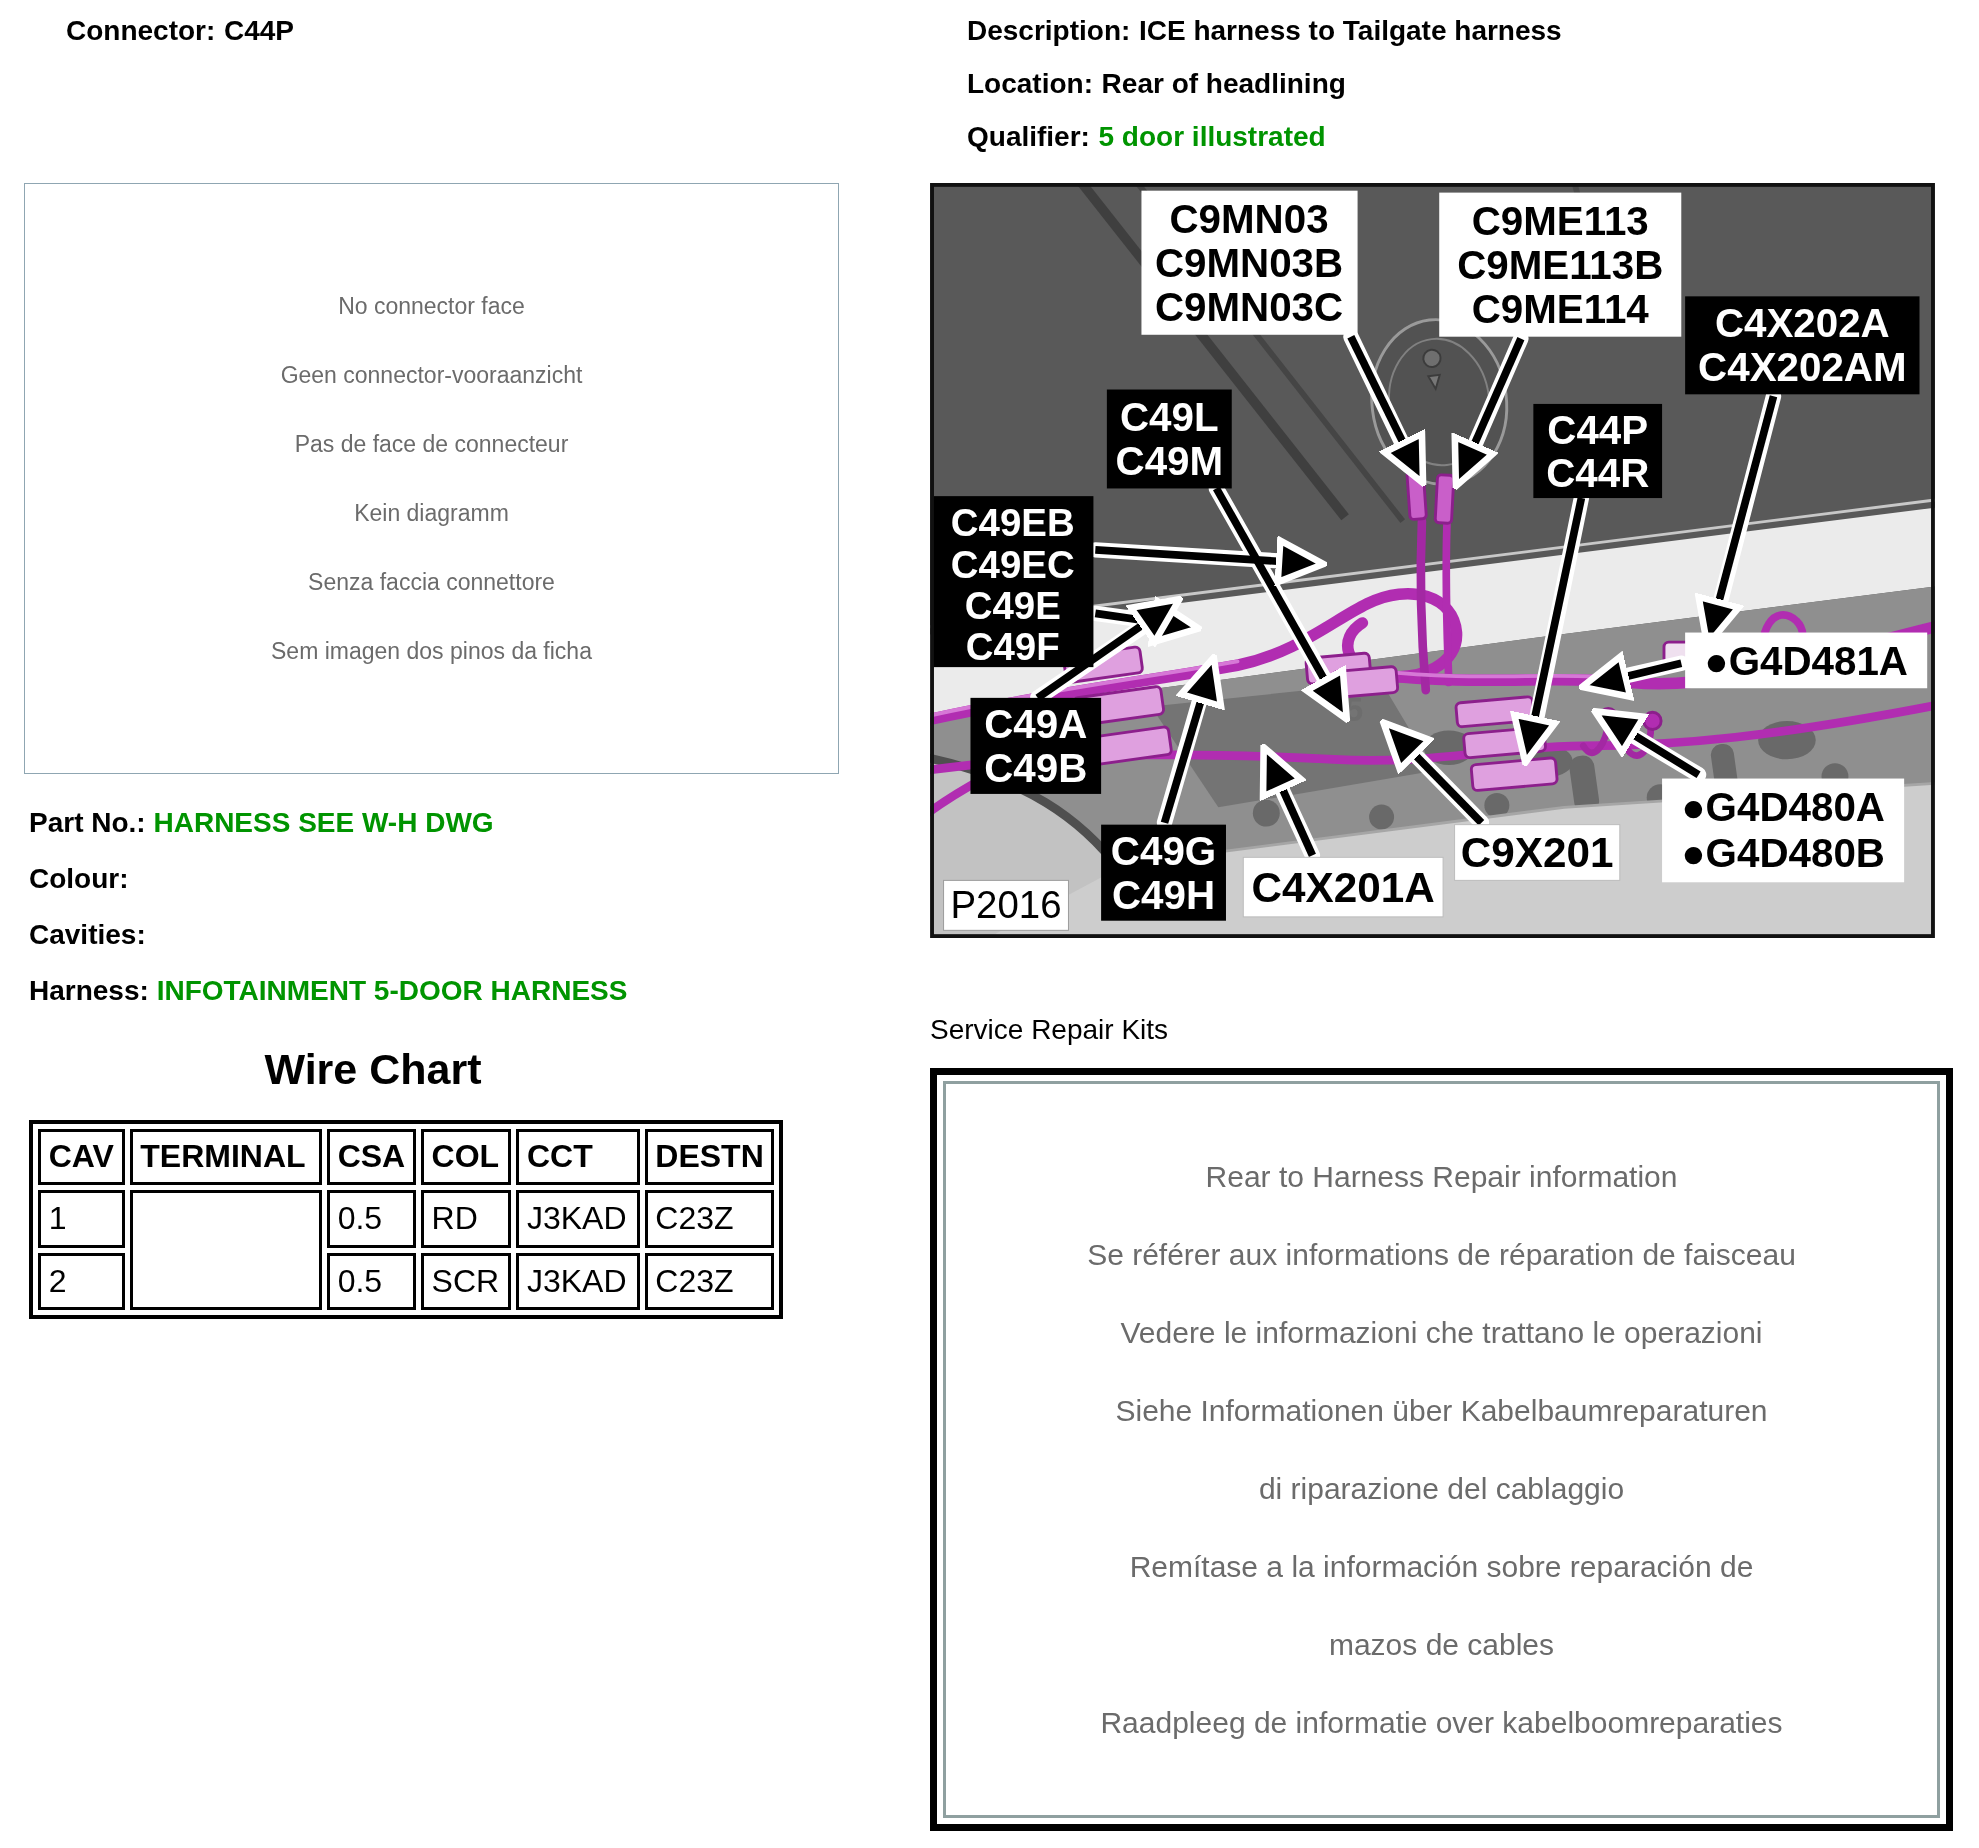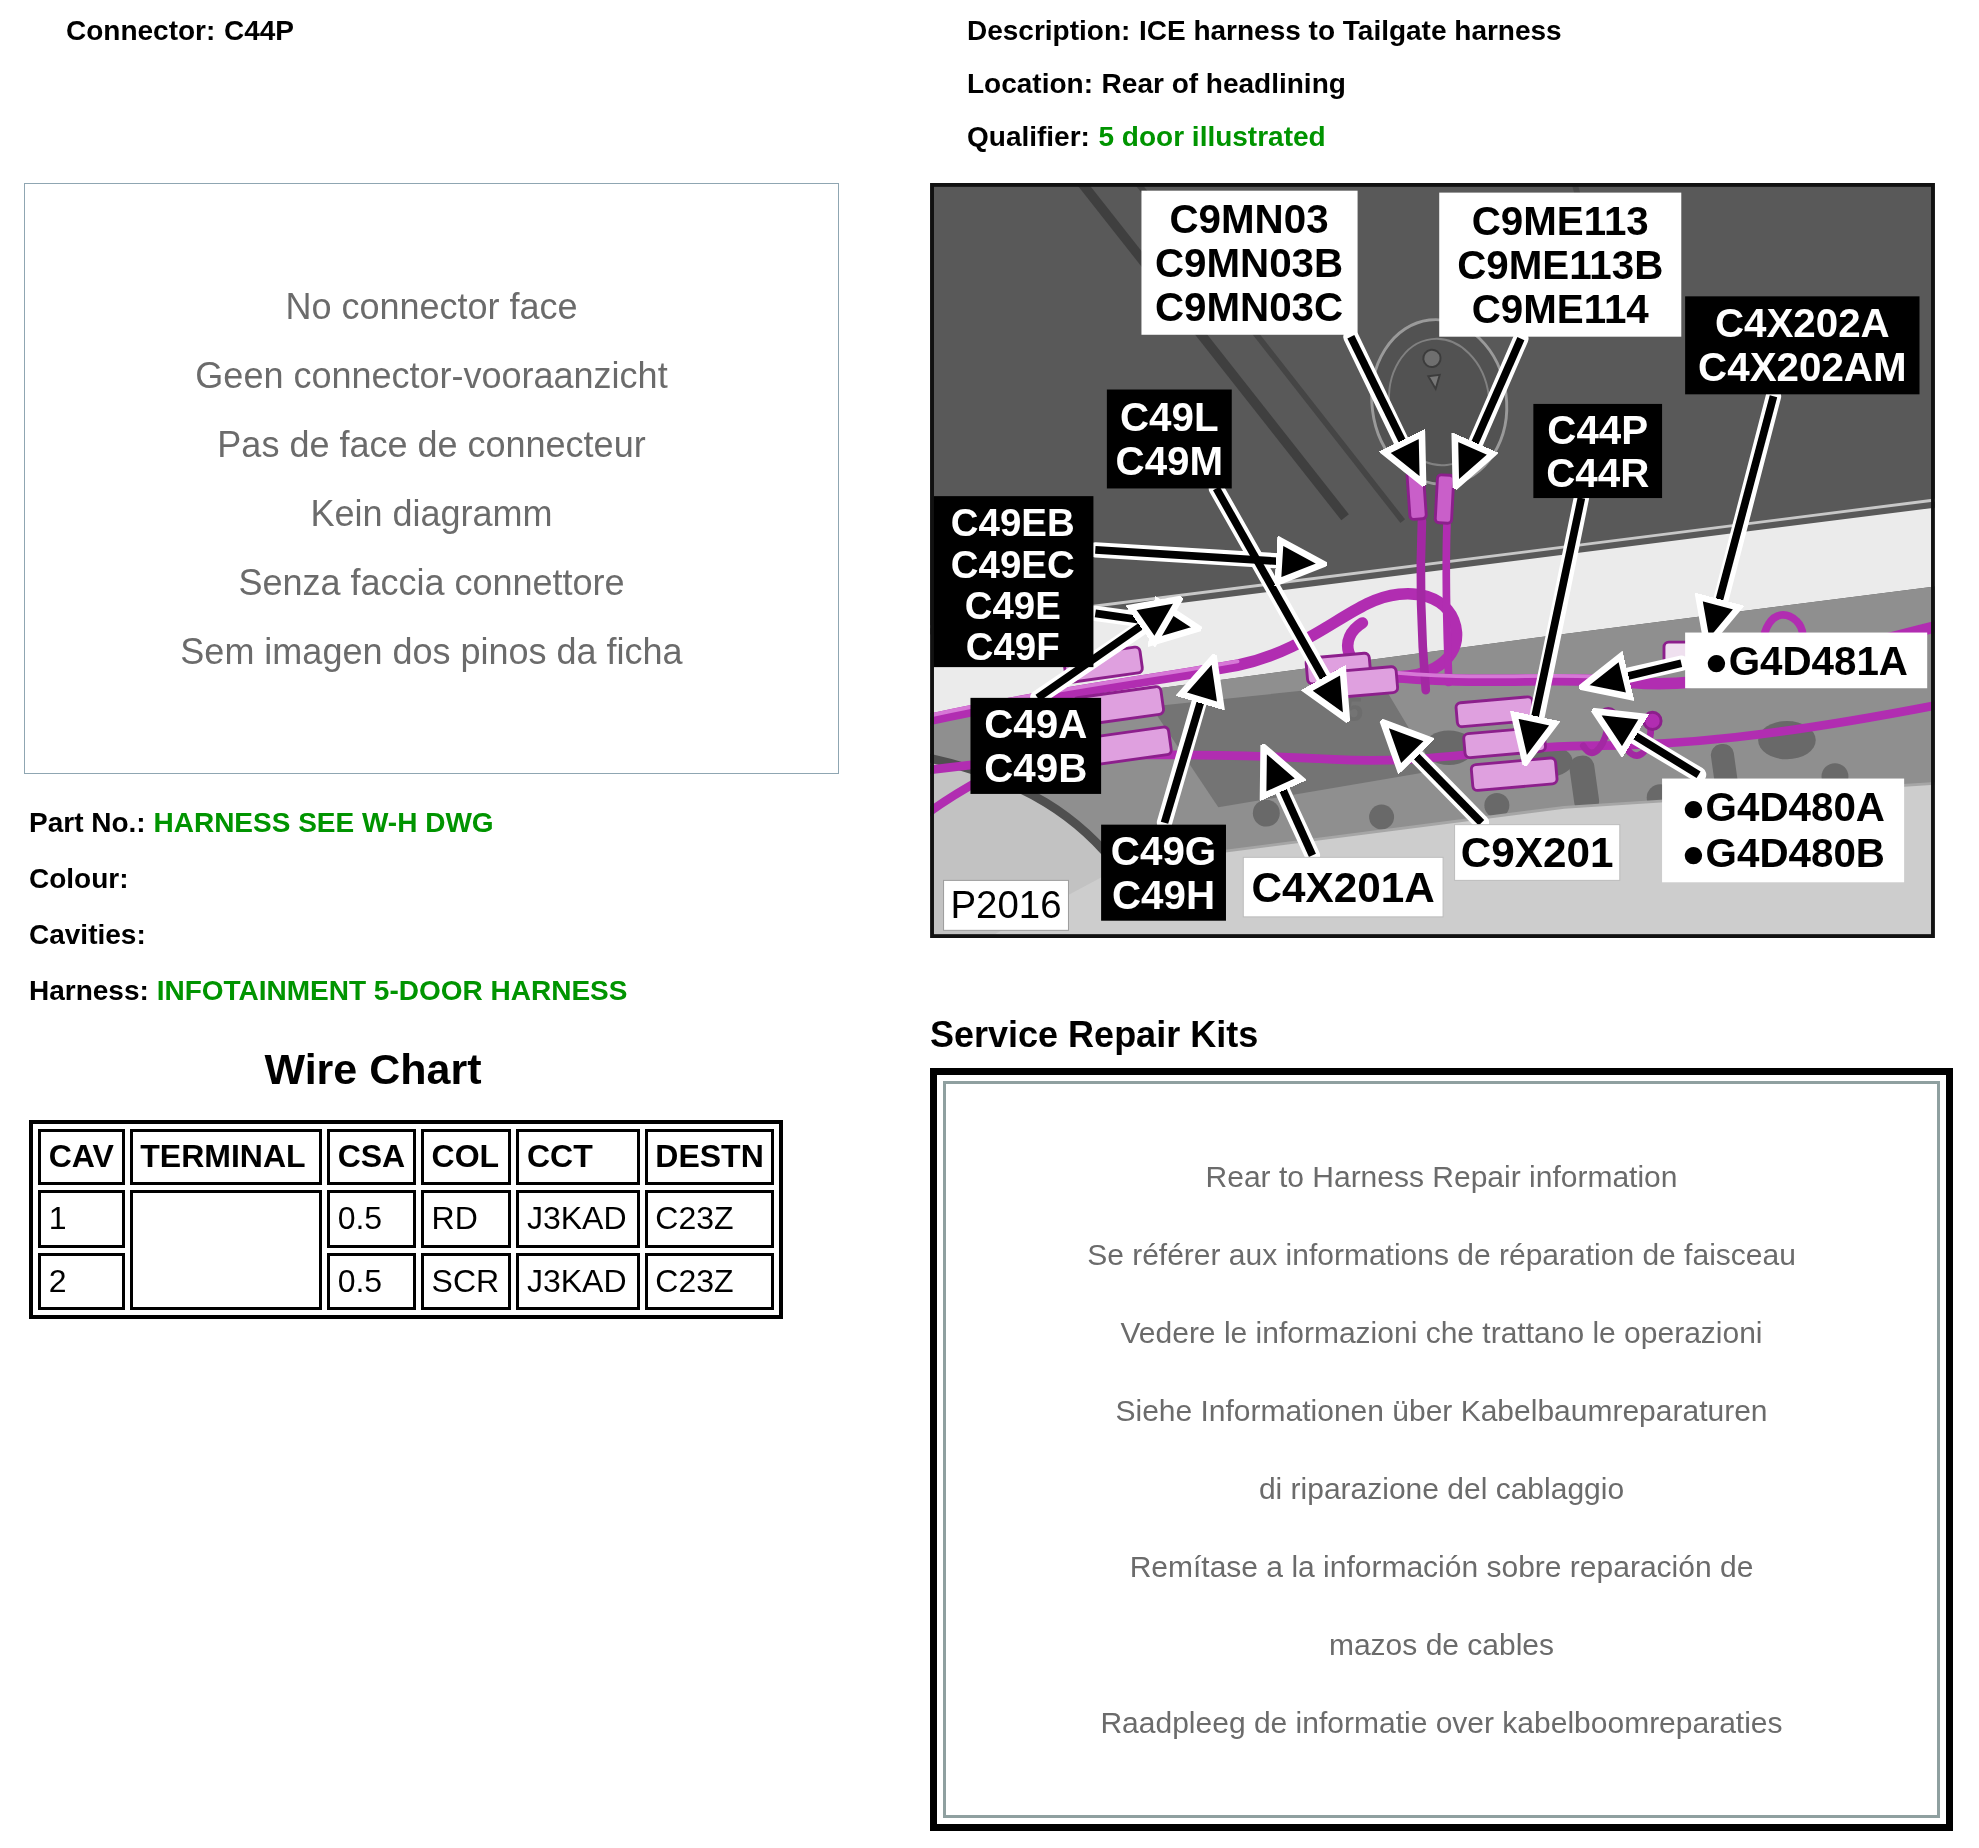--- a/index.html
+++ b/index.html
@@ -5,39 +5,39 @@
   html,body{margin:0;padding:0;background:#ffffff;}
   .page{position:relative;width:1979px;height:1848px;background:#ffffff;
         font-family:"Liberation Sans", sans-serif;overflow:hidden;}
   .hline{position:absolute;font-weight:bold;font-size:28px;color:#000;white-space:nowrap;margin-left:37px;}
   .hline .val{margin-left:8.6px;}
   .green{color:#009400;}
   
   .face-box{position:absolute;left:24px;top:183px;width:813px;height:589px;
             border:1.9px solid #8fa6b2;display:flex;flex-direction:column;
             justify-content:center;align-items:center;}
-  .face-box div{font-size:36px;line-height:69px;color:#6b6b6b;white-space:nowrap;}
+  .face-box div{font-size:23px;line-height:69px;color:#6b6b6b;white-space:nowrap;}
   
   .part-info{position:absolute;left:29px;top:795px;}
   .part-info div{font-size:28px;font-weight:bold;line-height:56px;white-space:nowrap;}
   
   .wc-title{position:absolute;left:29px;top:1045px;width:688px;text-align:center;
             font-size:43px;font-weight:bold;color:#000;}
   table.wc{position:absolute;left:29px;top:1120px;border-collapse:separate;
            border-spacing:5.8px;border:4.8px solid #000;background:#fff;}
   table.wc th,table.wc td{border:3.8px solid #000;font-size:32px;padding:1.9px 7.7px;
            text-align:left;vertical-align:middle;background:#fff;}
   table.wc th{font-weight:bold;height:46px;}
   table.wc td{font-weight:normal;height:48px;}
   .w-cav{width:60px;} .w-term{width:171px;} .w-csa{width:60px;}
   .w-col{width:69px;} .w-cct{width:102px;} .w-destn{width:100px;}
   
   .photo{position:absolute;left:930px;top:183px;width:1005px;height:755px;}
   
-  .srk-title{position:absolute;left:930px;top:1014px;font-size:36px;font-weight:bold;color:#000;}
+  .srk-title{position:absolute;left:930px;top:1014px;font-size:28px;font-weight:normal;color:#000;}
   .srk-box{position:absolute;left:930px;top:1068px;width:1009px;height:749px;
            border:7.7px solid #000;background:#fff;}
   .srk-inner{position:absolute;left:5.8px;top:5.8px;right:5.8px;bottom:5.8px;
              border:3.8px solid #8fa0a0;display:flex;flex-direction:column;
              justify-content:center;align-items:center;}
   .srk-inner div{font-size:30px;line-height:78px;color:#6b6b6b;white-space:nowrap;}
   .svg-lbl{font-family:"Liberation Sans", sans-serif;font-weight:bold;}
 </style>
 </head>
 <body>

